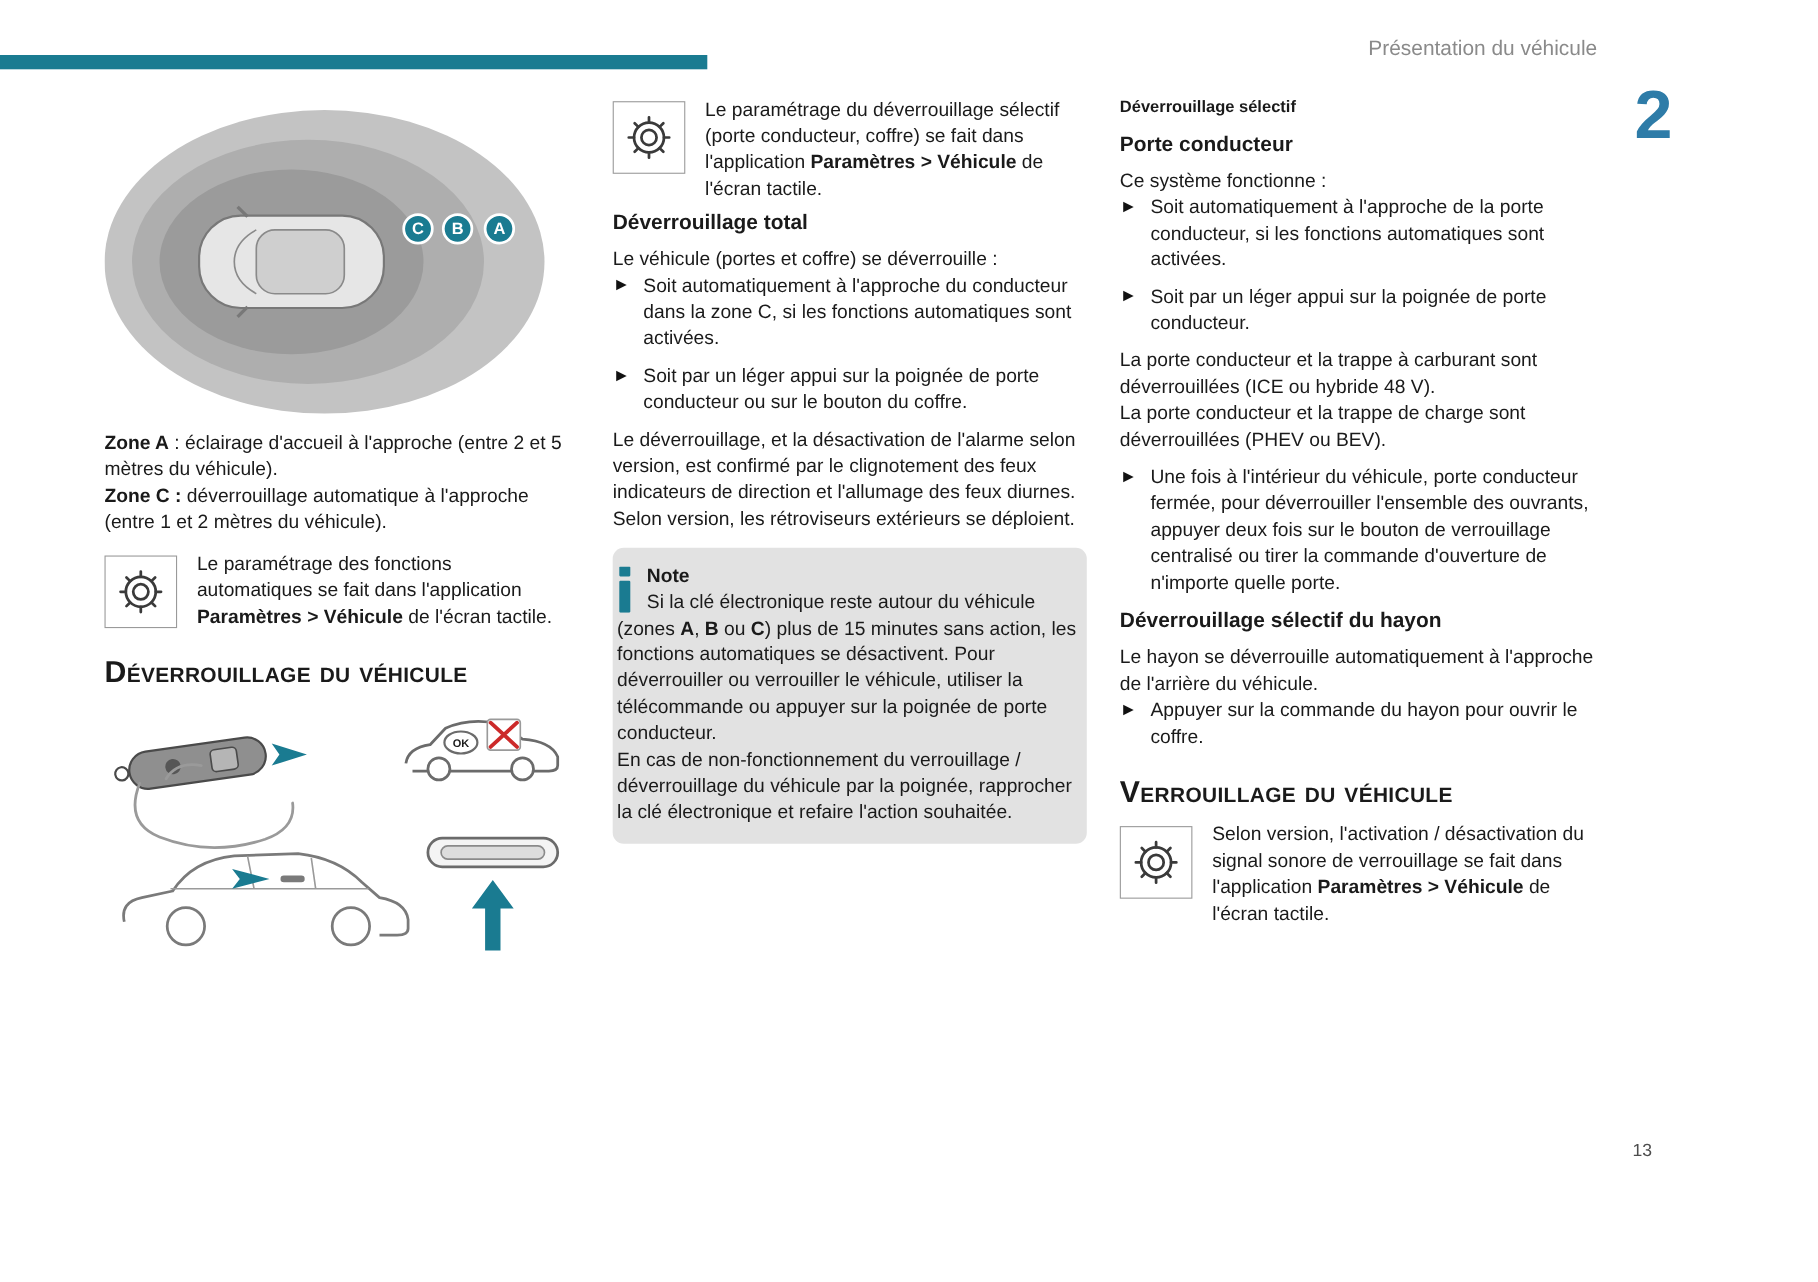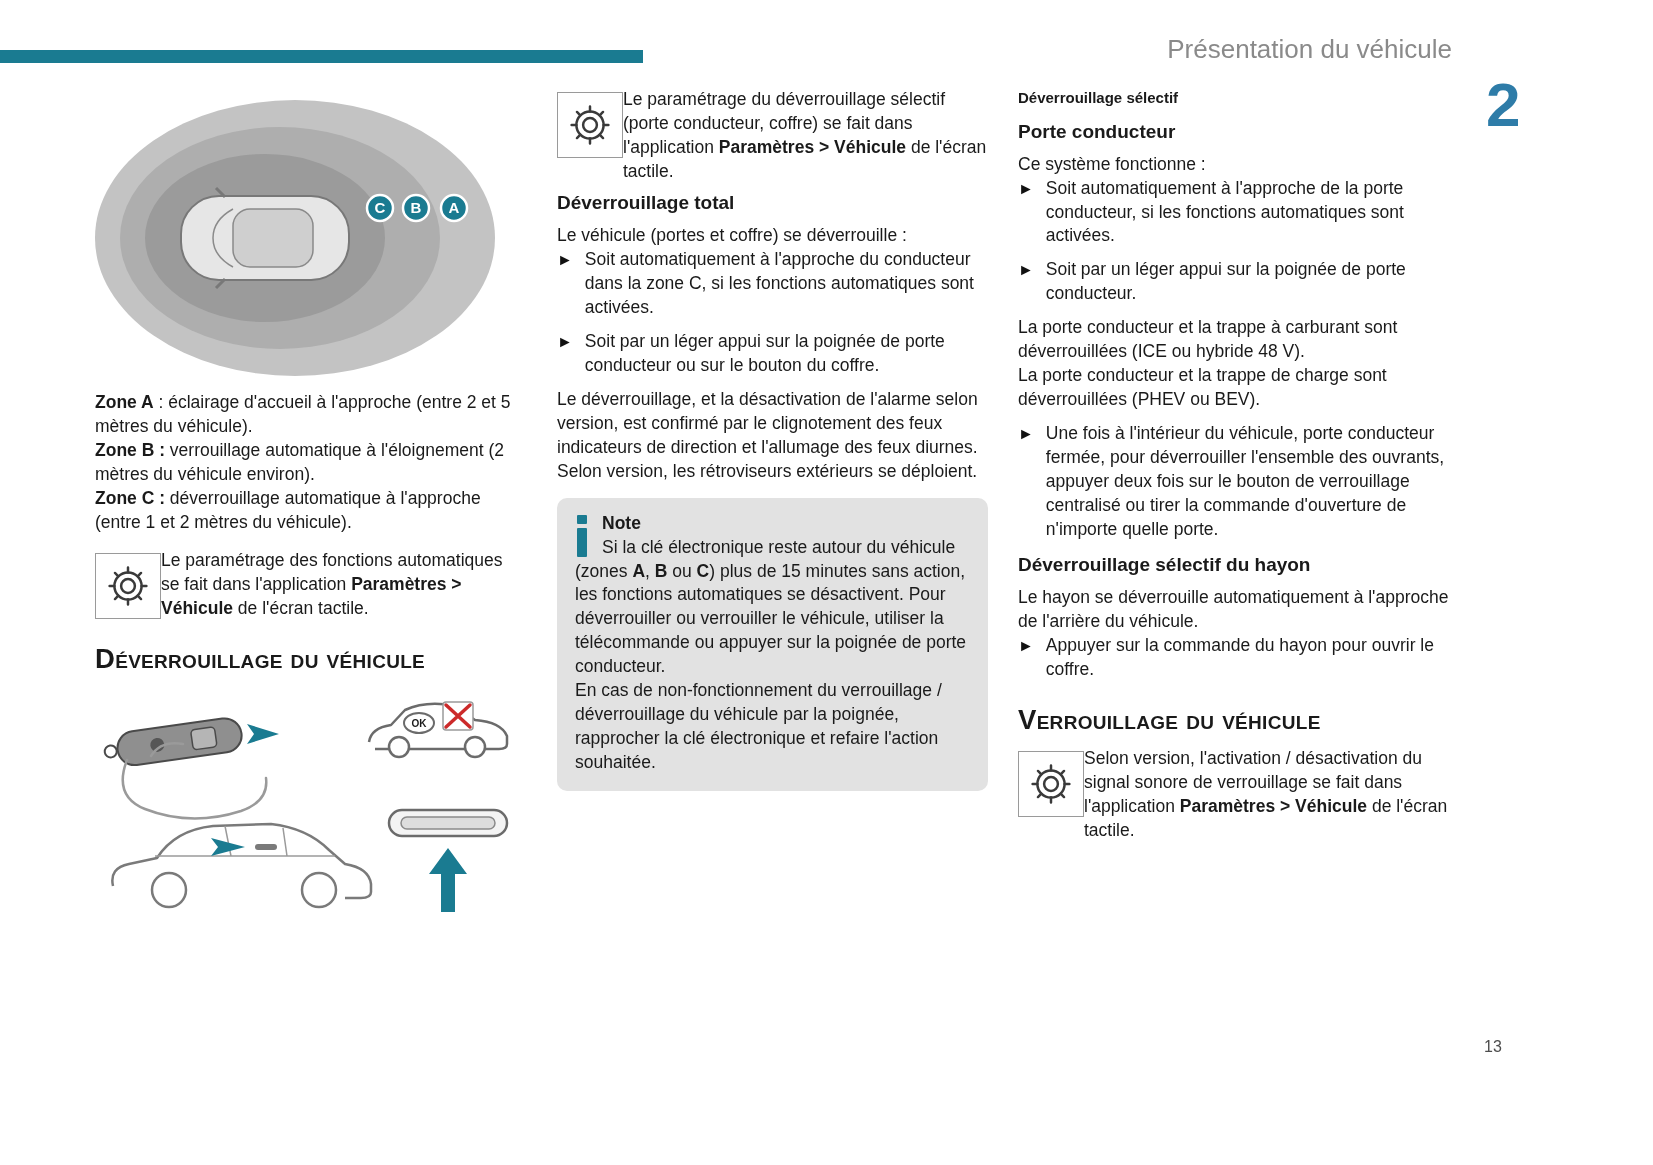--- a/index.html
+++ b/index.html
@@ -4,50 +4,50 @@
 <style>
   :root{
     --accent:#1a7b91; --chapter:#2e7ca8; --note-bg:#e2e2e2;
     --error:#cc2a2a; --muted:#8a8a8a; --text:#1a1a1a;
   }
   *{box-sizing:border-box}
   html,body{margin:0;padding:0}
   body{background:#fff;font-family:"Liberation Sans","DejaVu Sans",sans-serif;color:var(--text)}
   .page{position:relative;width:1653px;height:1165px;background:#fff;overflow:hidden}
   .topbar{position:absolute;left:0;top:50px;width:643px;height:13px;background:var(--accent)}
-  .breadcrumb{position:absolute;left:1018px;width:434px;top:34px;text-align:right;font-size:26px;color:var(--muted)}
+  .breadcrumb{position:absolute;left:1018px;width:434px;top:34px;text-align:right;font-size:19px;color:var(--muted)}
   .chapter-num{position:absolute;left:1486px;top:74px;font-size:62px;font-weight:700;color:var(--chapter);line-height:1}
   .pagenum{position:absolute;left:1484px;top:1038px;font-size:16px;color:#4d4d4d}
 
   .col{position:absolute;top:88px;font-size:17.5px;line-height:1.37}
   .col-1{left:95px;width:418px}
   .col-2{left:557px;width:431px}
   .col-3{left:1018px;width:436px}
   .col p{margin:0}
   .mb4{margin-bottom:4px}.mb10{margin-bottom:10px}
   .mb14{margin-bottom:14px}.mt8{margin-top:8px}.mt14{margin-top:14px}.mt18{margin-top:18px}
   .b{font-weight:700}
 
   .h-sub{font-size:19px;font-weight:700;margin:0 0 8px}
   .h-med{font-size:15px;font-weight:700;margin:0 0 10px}
   .h-caps{font-variant:small-caps;font-weight:700;font-size:27.5px;line-height:1.14;letter-spacing:.3px;margin:22px 0 12px}
 
   .bullet{display:flex;gap:12px;margin:0 0 10px}
   .bullet .arr{flex:none;font-size:16px;line-height:1.5;color:#111}
   .bullet p{flex:1}
 
-  .gear-row{display:flex;margin:0 0 6px}
+  .gear-row{display:flex;gap:18px;margin:0 0 6px}
   .gear-frame{flex:none;width:66px;height:66px;border:1.5px solid #9a9a9a;display:flex;align-items:center;justify-content:center;margin-top:4px;background:#fff}
   .gear-frame svg{width:46px;height:46px}
 
   .zones-svg{display:block;width:418px;height:285px;margin:8px 0 10px}
   .illus-svg{display:block;width:418px;height:250px;margin:12px 0 0}
   .svg-text{font-family:"Liberation Sans","DejaVu Sans",sans-serif}
 
-  .notebox{background:var(--note-bg);border-radius:10px;padding:14px 18px 16px;margin-top:14px}
+  .notebox{background:var(--note-bg);border-radius:10px;padding:14px 4px 16px;margin-top:14px}
   .note-icon{float:left;width:15px;height:42px;margin:3px 12px 2px 0}
   .note-title{font-weight:700}
 </style>
 </head>
 <body>
 
 <svg width="0" height="0" style="position:absolute" aria-hidden="true">
   <defs>
     <symbol id="gear" viewBox="0 0 48 48">
       <g fill="none" stroke="#3a3a3a" stroke-width="2.6" stroke-linecap="round">
@@ -85,21 +85,20 @@
         <text x="285" y="117" fill="#fff">C</text>
         <circle cx="321" cy="112" r="13" fill="var(--accent)" stroke="#fff" stroke-width="2.5"></circle>
         <text x="321" y="117" fill="#fff">B</text>
         <circle cx="359" cy="112" r="13" fill="var(--accent)" stroke="#fff" stroke-width="2.5"></circle>
         <text x="359" y="117" fill="#fff">A</text>
       </g>
     </svg>
 
     <div class="mb14">
       <p><span class="b">Zone A</span><span> : éclairage d'accueil à l'approche (entre 2 et 5 mètres du véhicule).</span></p>
-      <p><span class="b">Zone B :</span><span> verrouillage automatique à l'éloignement (2 mètres du véhicule environ).</span></p>
       <p><span class="b">Zone C :</span><span> déverrouillage automatique à l'approche (entre 1 et 2 mètres du véhicule).</span></p>
     </div>
 
     <div class="gear-row mt14">
       <div class="gear-frame">
         <svg viewBox="0 0 48 48" aria-hidden="true">
             <use href="#gear"></use>
           </svg>
       </div>
       <p><span>Le paramétrage des fonctions automatiques se fait dans l'application </span><span class="b">Paramètres &gt; Véhicule</span><span> de l'écran tactile.</span></p>

